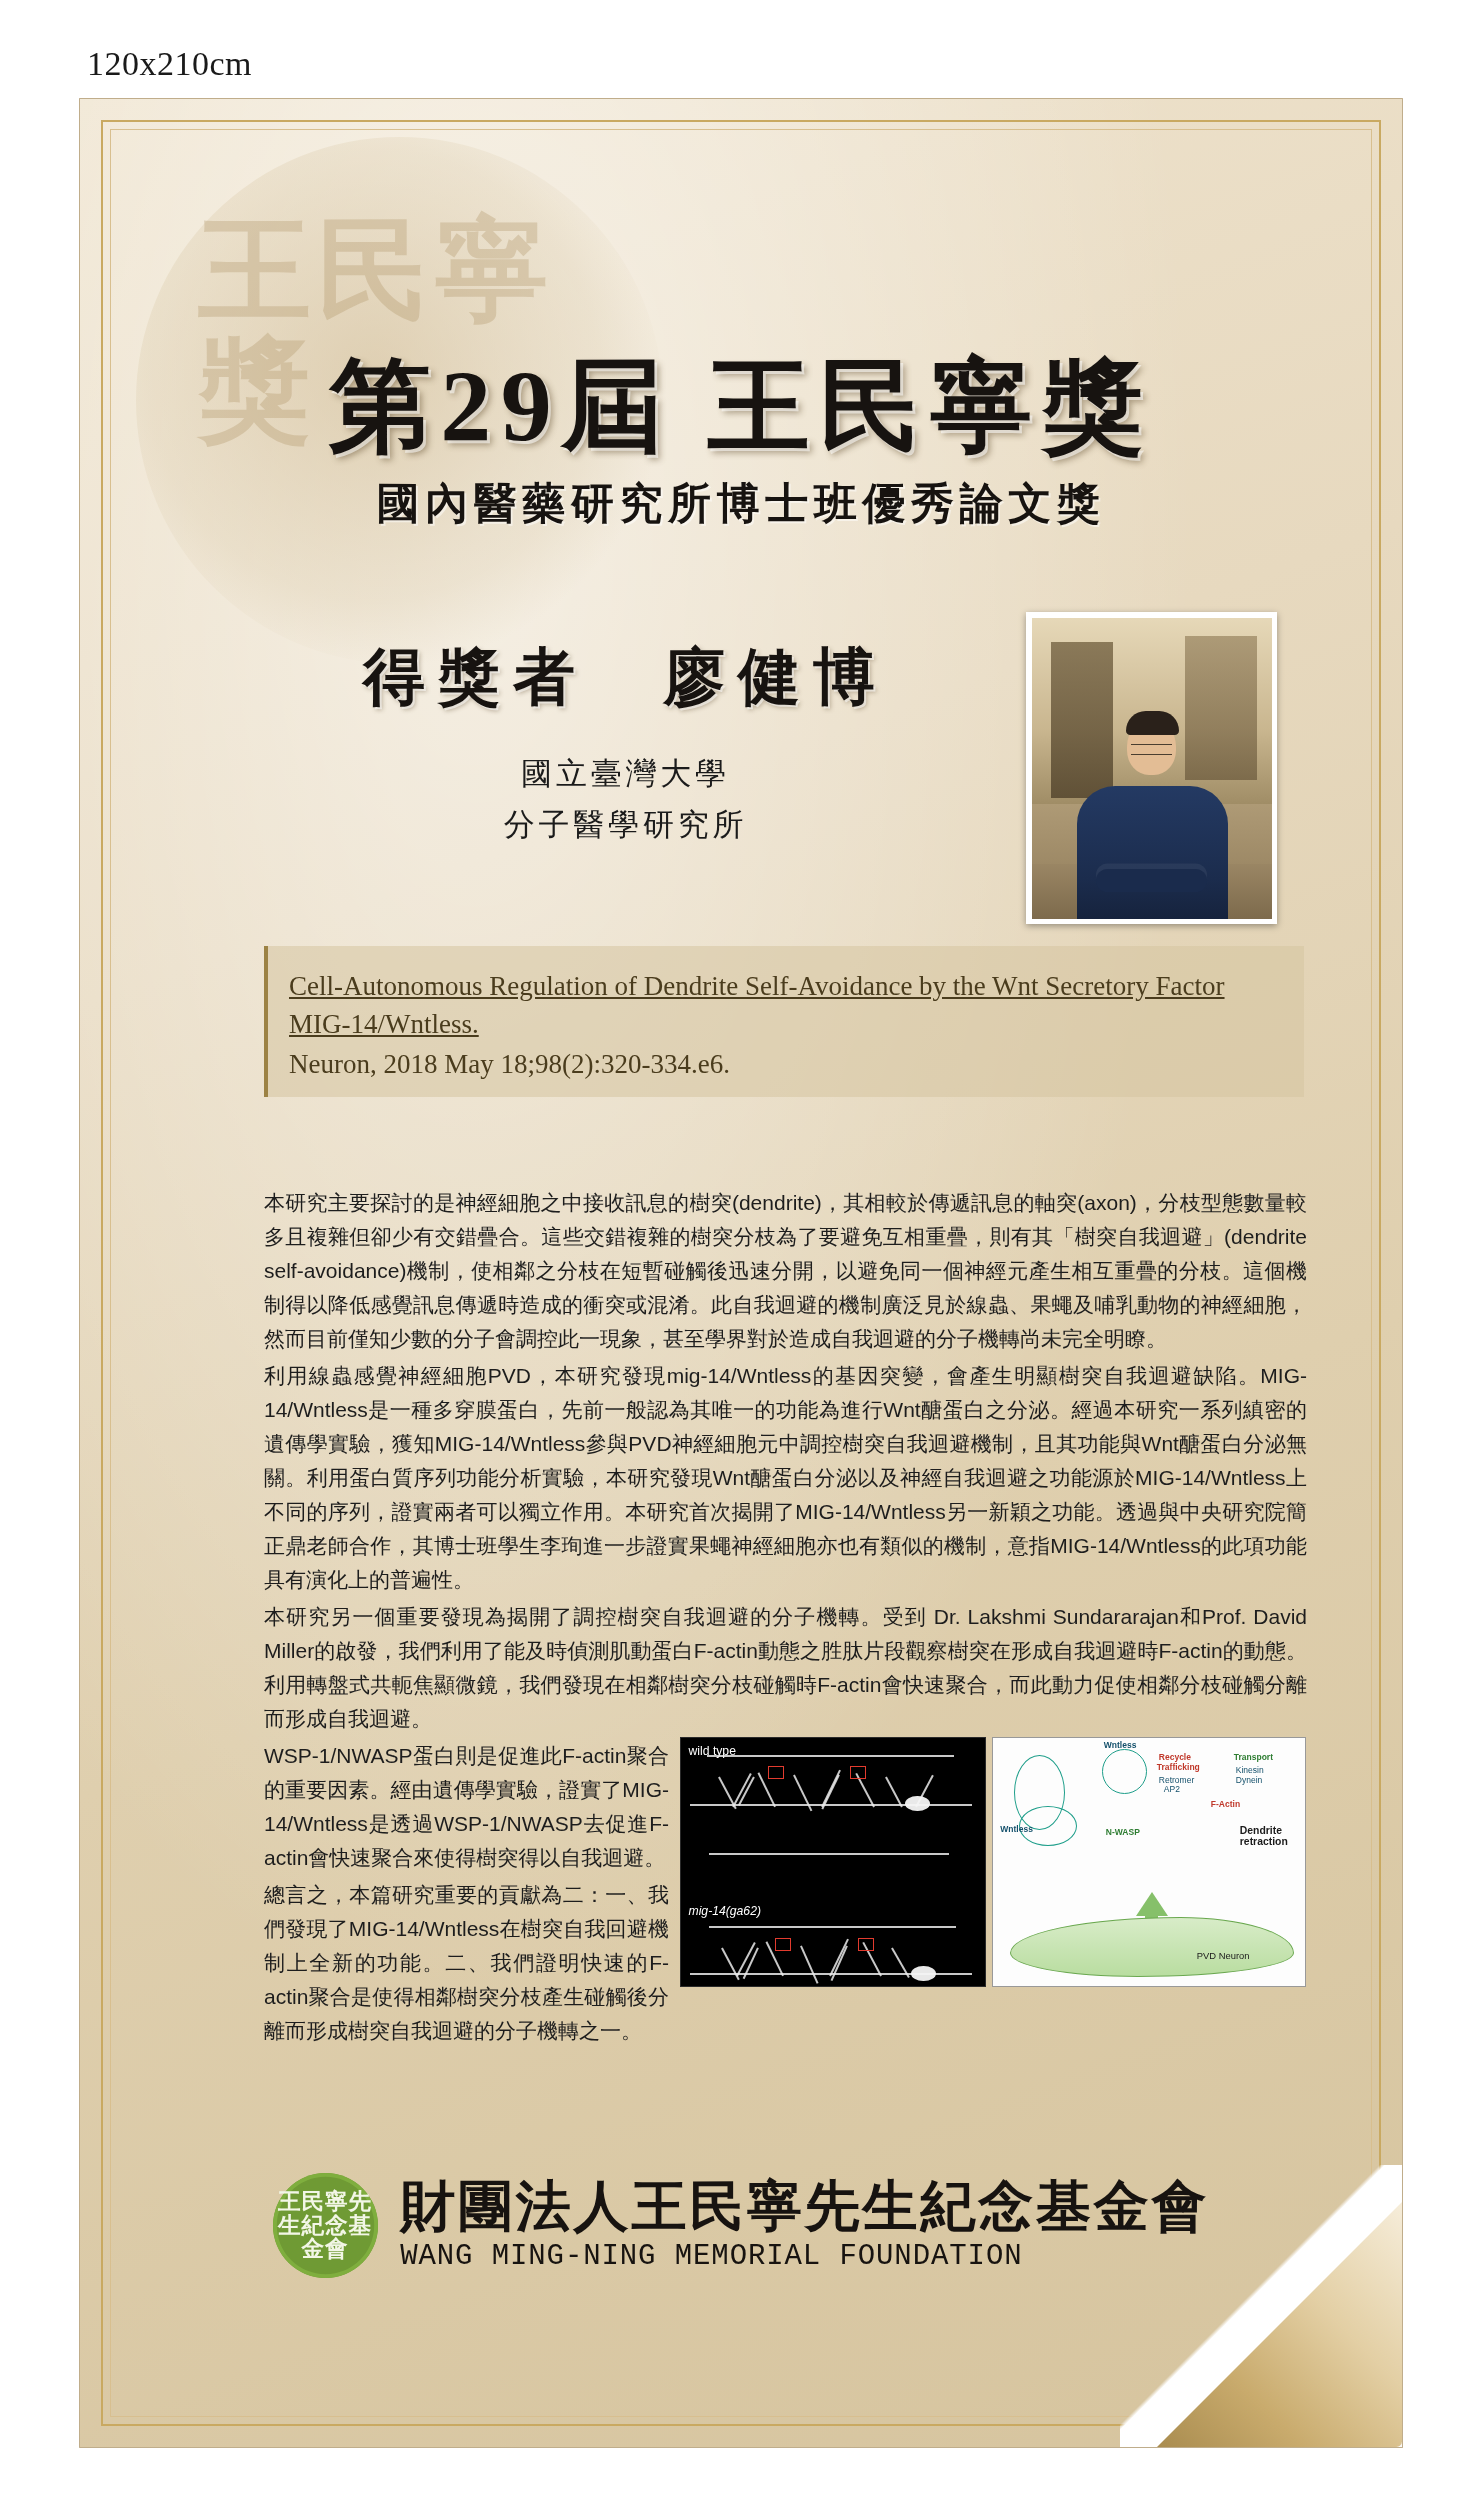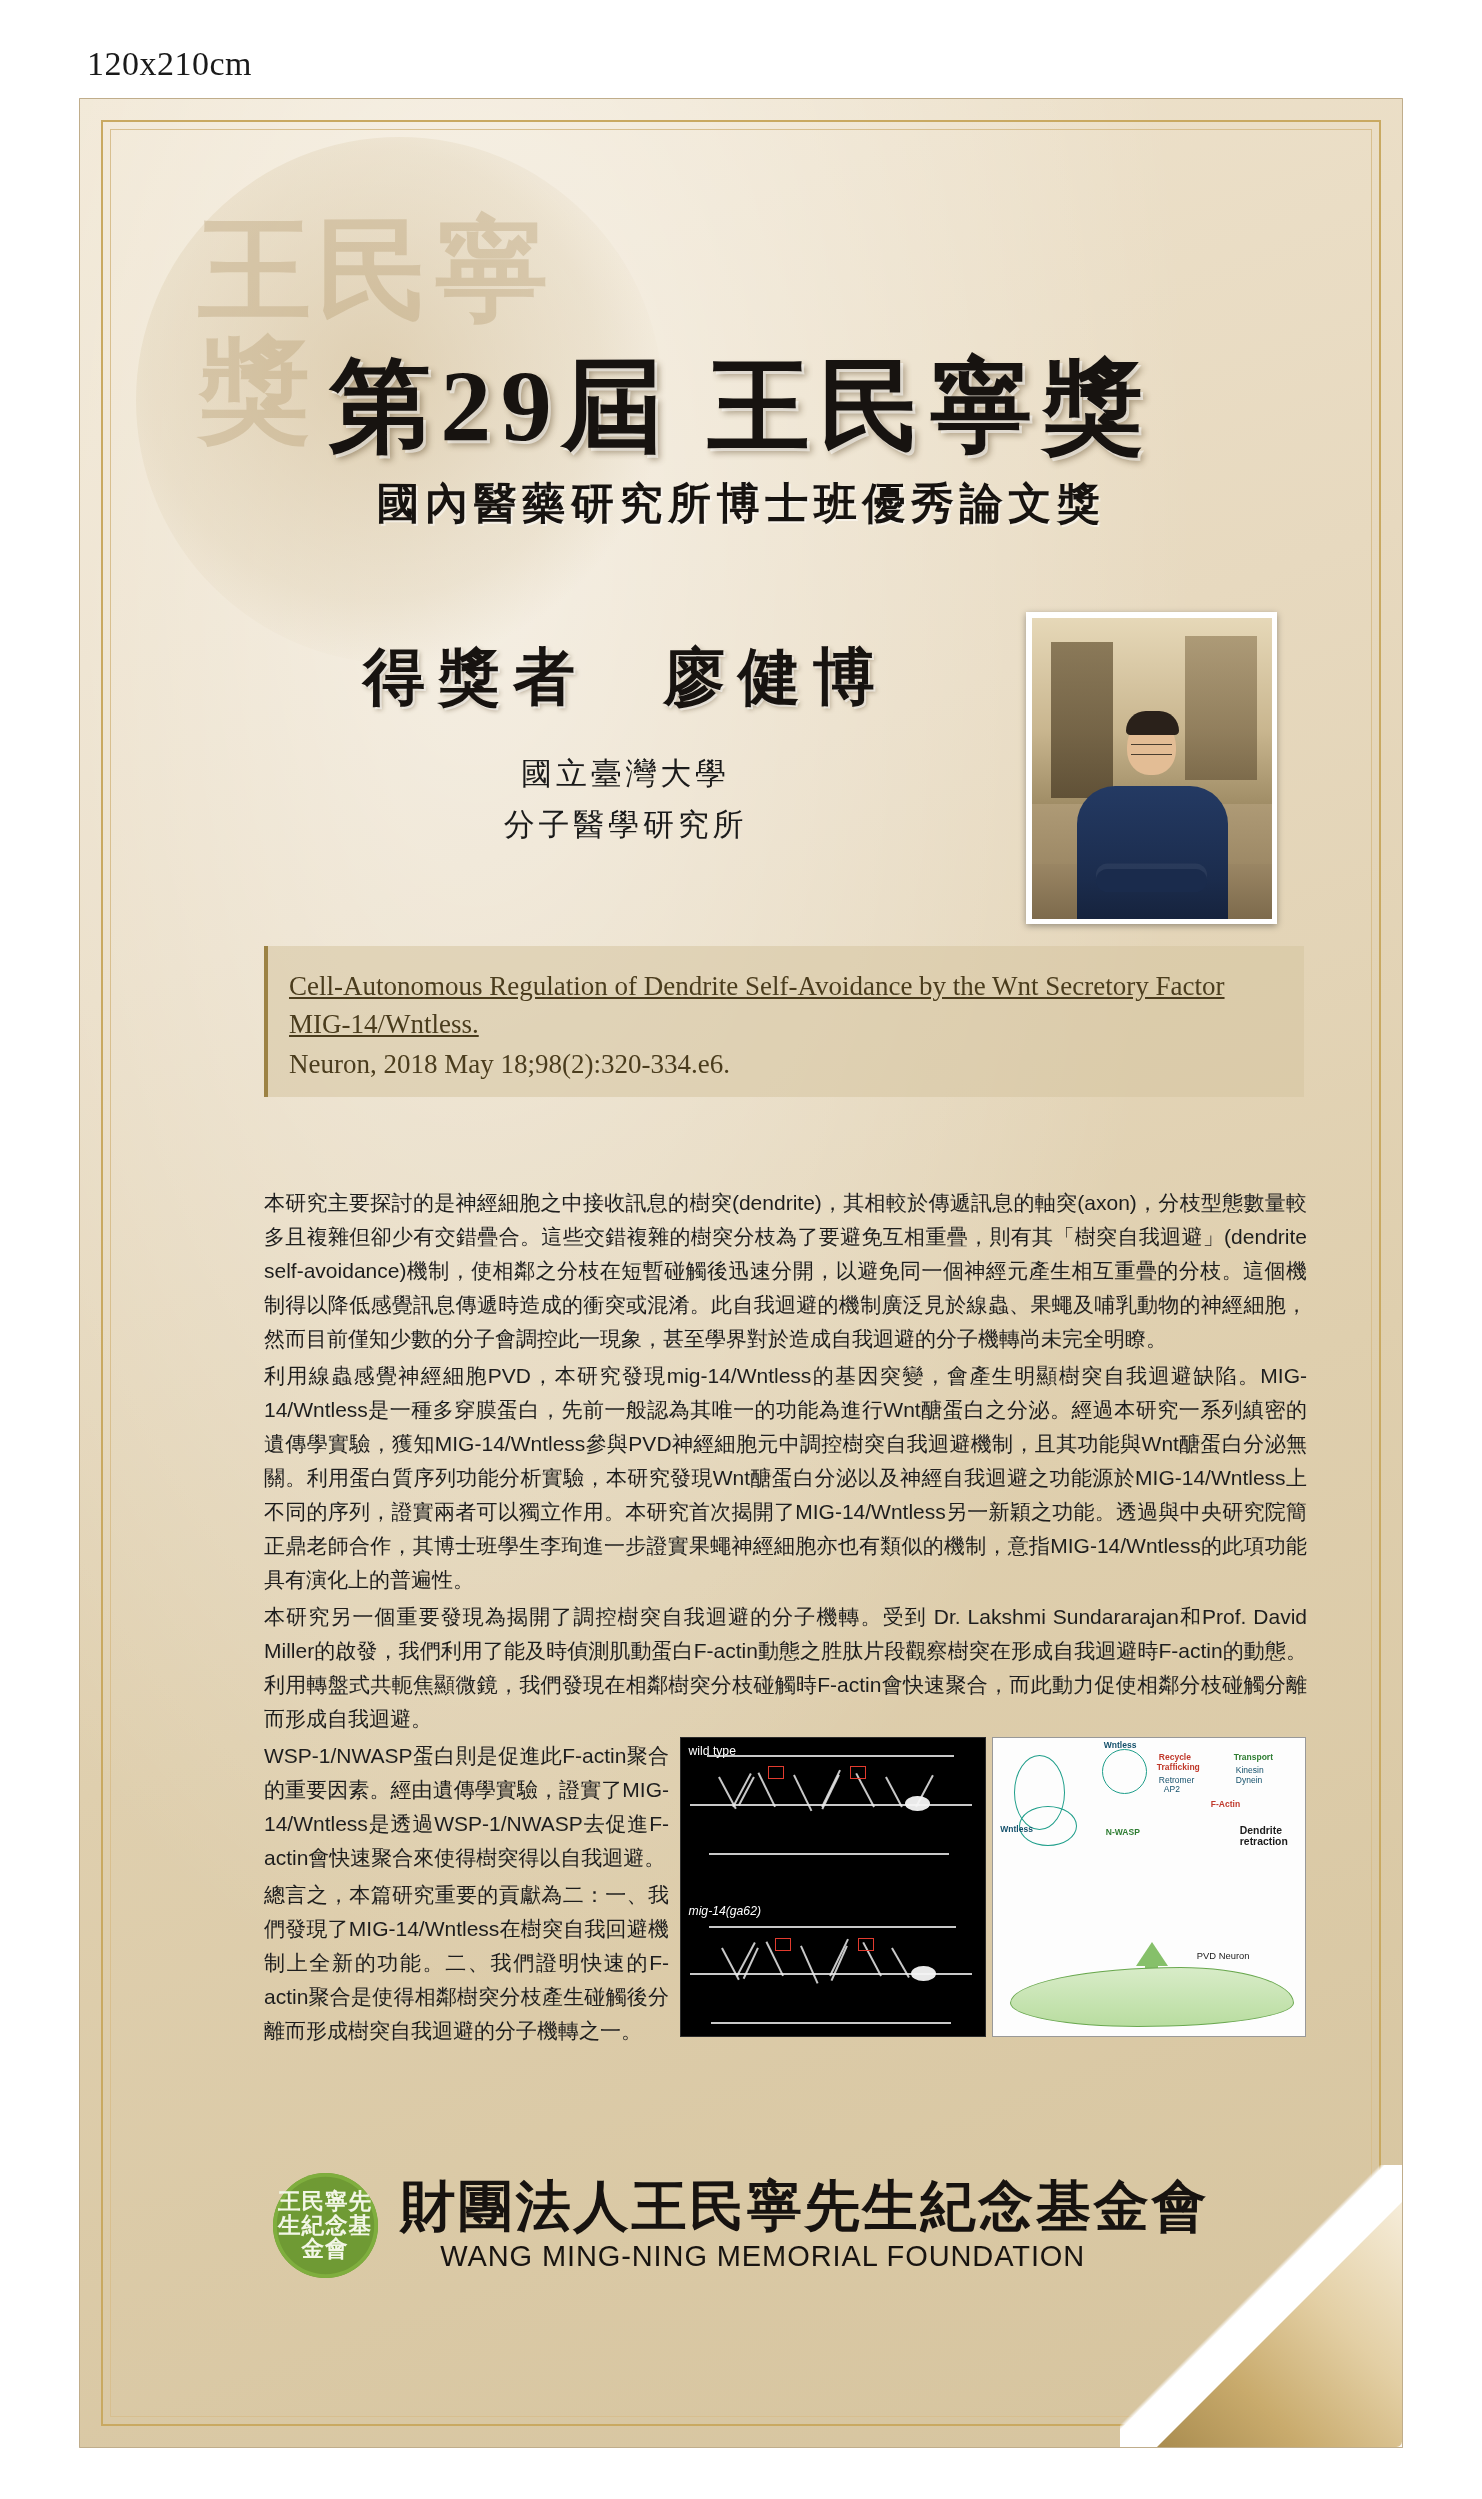--- a/index.html
+++ b/index.html
@@ -260,21 +260,21 @@
     float: left;
     width: 405px;
     clear: left;
     text-align: justify;
   }
   .figures {
     position: absolute;
     left: 600px;
     top: 1638px;
     width: 626px;
-    height: 300px;
+    height: 250px;
     display: flex;
     gap: 5.6px;
   }
   .fig {
     background: #000;
     border: 0.9px solid #2a2a2a;
     position: relative;
     overflow: hidden;
   }
   .fig-micro { width: 306px; }
@@ -379,26 +379,25 @@
   }
   .foundation-zh {
     font-family: "Liberation Serif", serif;
     font-size: 55px;
     font-weight: bold;
     color: #171310;
     letter-spacing: 2.8px;
     line-height: 1.05;
   }
   .foundation-en {
-    font-family: Liberation Sans, sans-serif;
+    font-family: Liberation Mono, monospace;
     font-size: 29px;
     color: #171310;
     letter-spacing: 0.9px;
     margin-top: 3.8px;
-    margin-left: 40px;
   }
 
   
   .curl {
     position: absolute;
     right: 0; bottom: 0;
     width: 282px; height: 282px;
     background: linear-gradient(135deg, rgba(255,255,255,0) 46%, #ffffff 47%);
   }
   .curl-fold {

